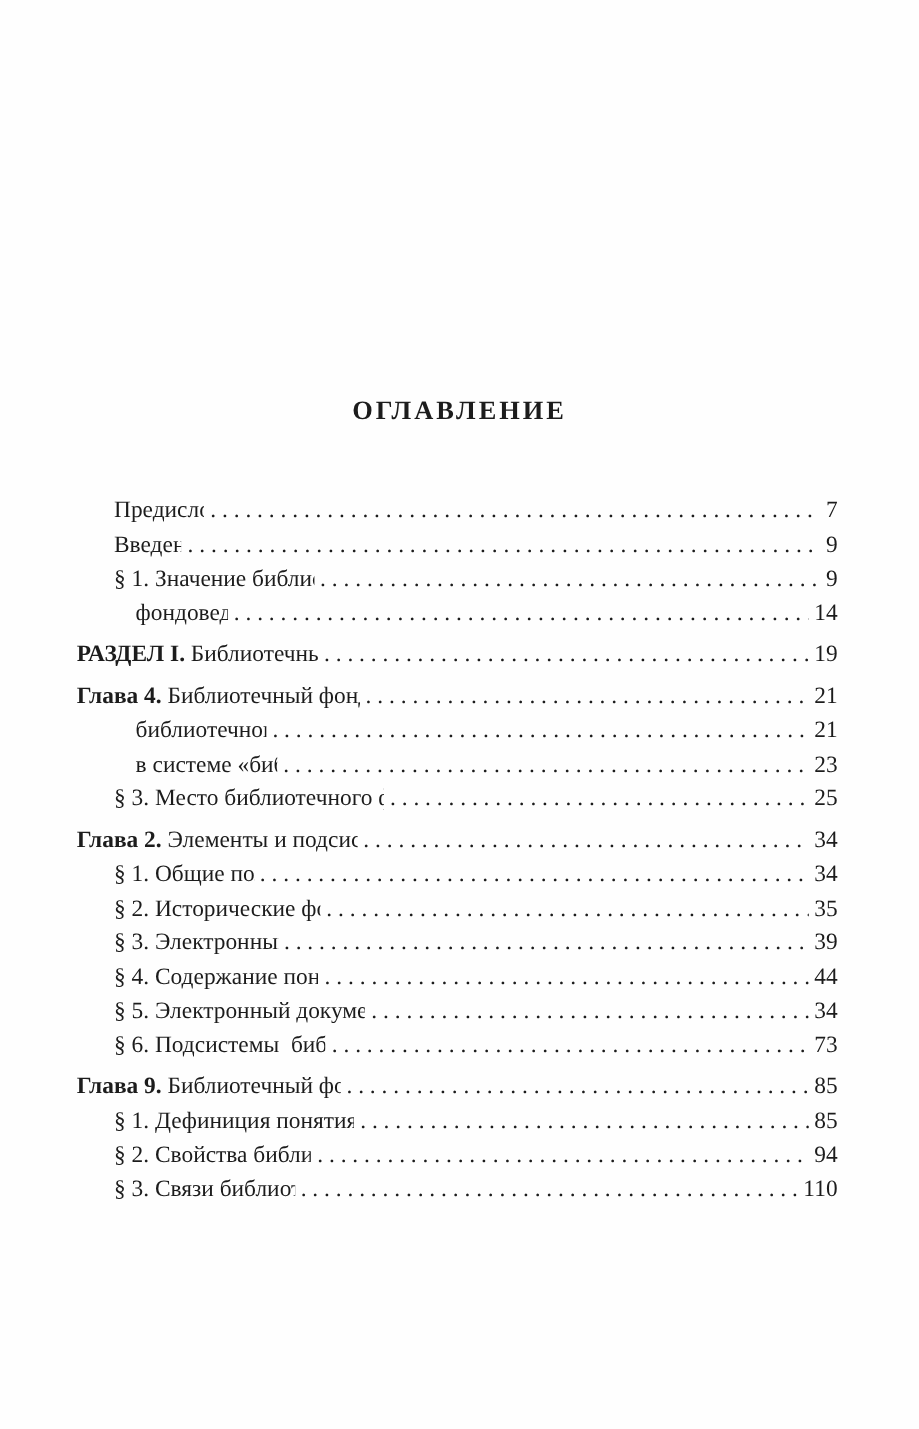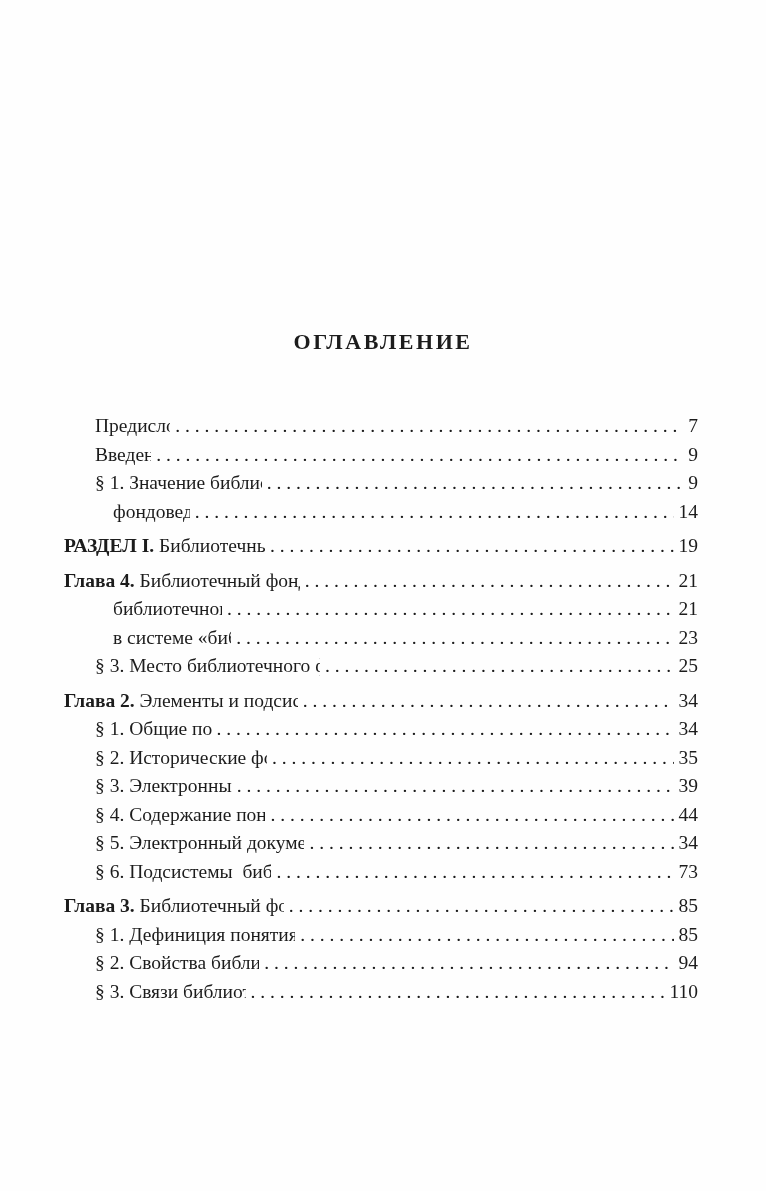--- a/index.html
+++ b/index.html
@@ -147,21 +147,21 @@
     <span class="toc-text"><span class="toc-plain">§ 5. Электронный документ в библиотечном фонде</span></span>
     <span class="leader" aria-hidden="true"></span>
     <span class="toc-page">34</span>
   </div>
       <div class="toc-line ind1">
     <span class="toc-text"><span class="toc-plain">§ 6. Подсистемы&nbsp; библиотечного фонда</span></span>
     <span class="leader" aria-hidden="true"></span>
     <span class="toc-page">73</span>
   </div>
       <div class="toc-line ind0 gap">
-    <span class="toc-text"><b class="toc-bold">Глава 3.</b><span class="toc-plain">Библиотечный фонд как научное понятие</span></span>
+    <span class="toc-text"><b class="toc-bold">Глава 9.</b><span class="toc-plain">Библиотечный фонд как научное понятие</span></span>
     <span class="leader" aria-hidden="true"></span>
     <span class="toc-page">85</span>
   </div>
       <div class="toc-line ind1">
     <span class="toc-text"><span class="toc-plain">§ 1. Дефиниция понятия «библиотечный фонд»</span></span>
     <span class="leader" aria-hidden="true"></span>
     <span class="toc-page">85</span>
   </div>
       <div class="toc-line ind1">
     <span class="toc-text"><span class="toc-plain">§ 2. Свойства библиотечного фонда</span></span>

